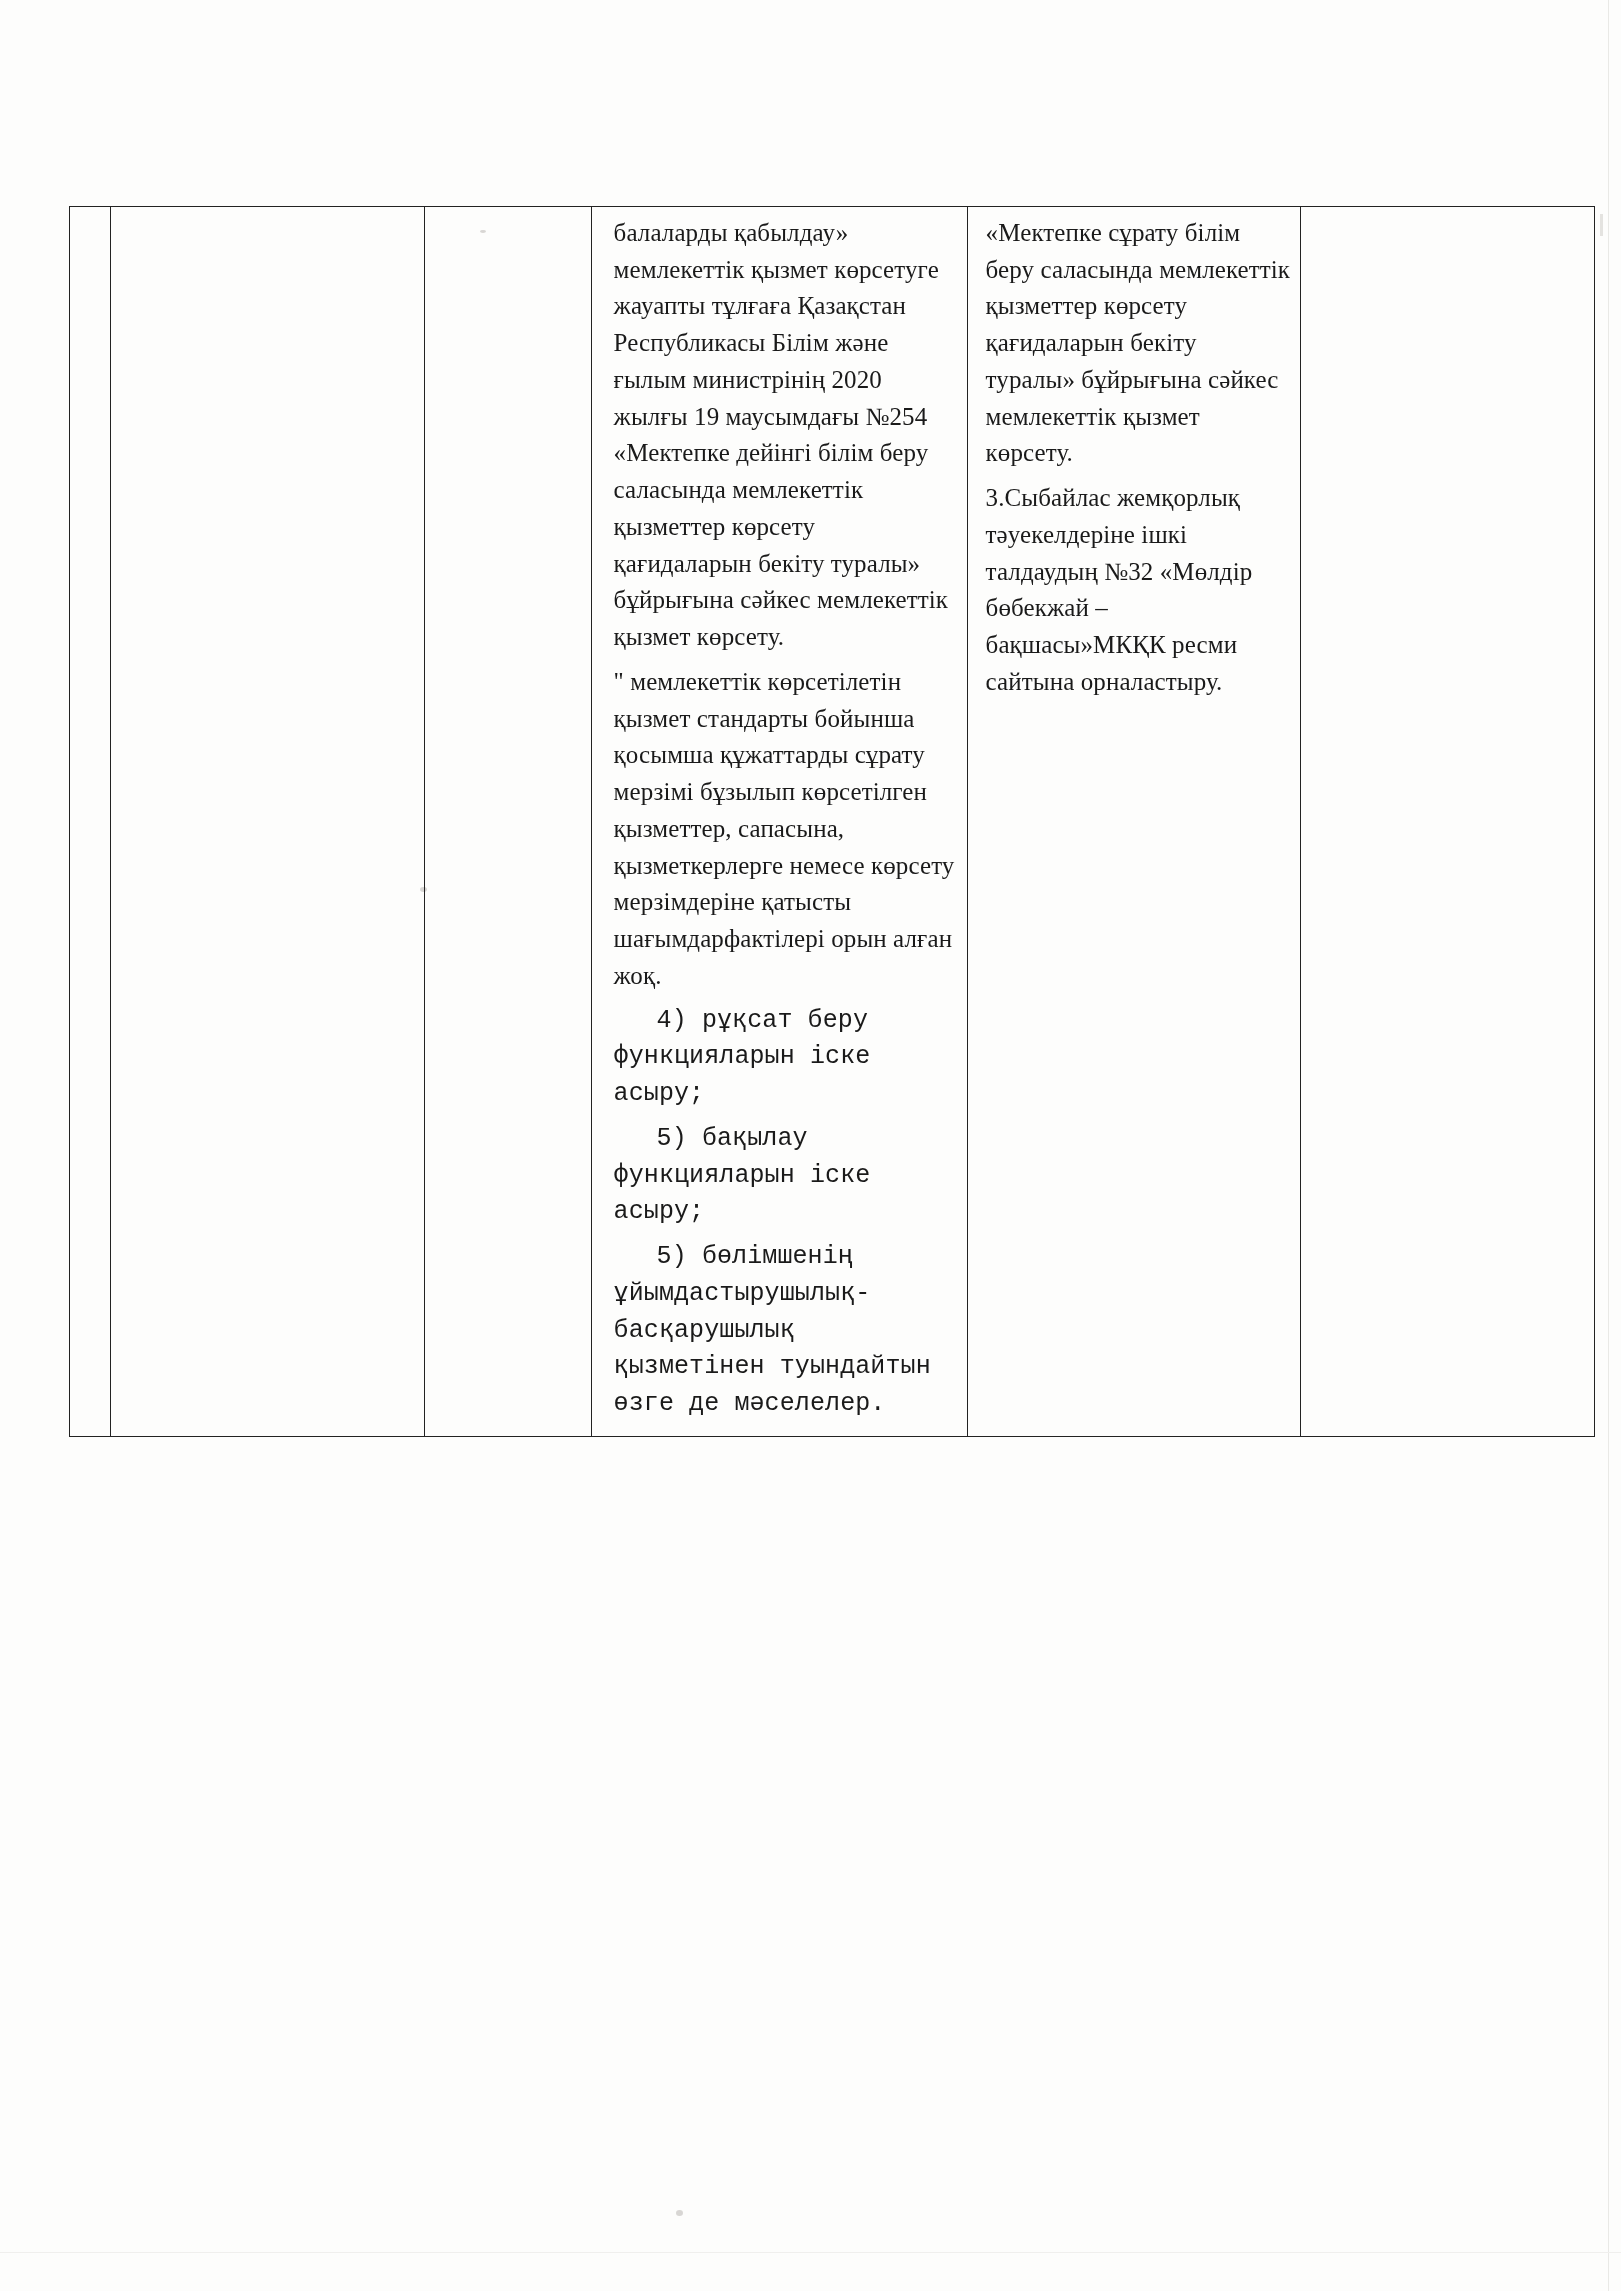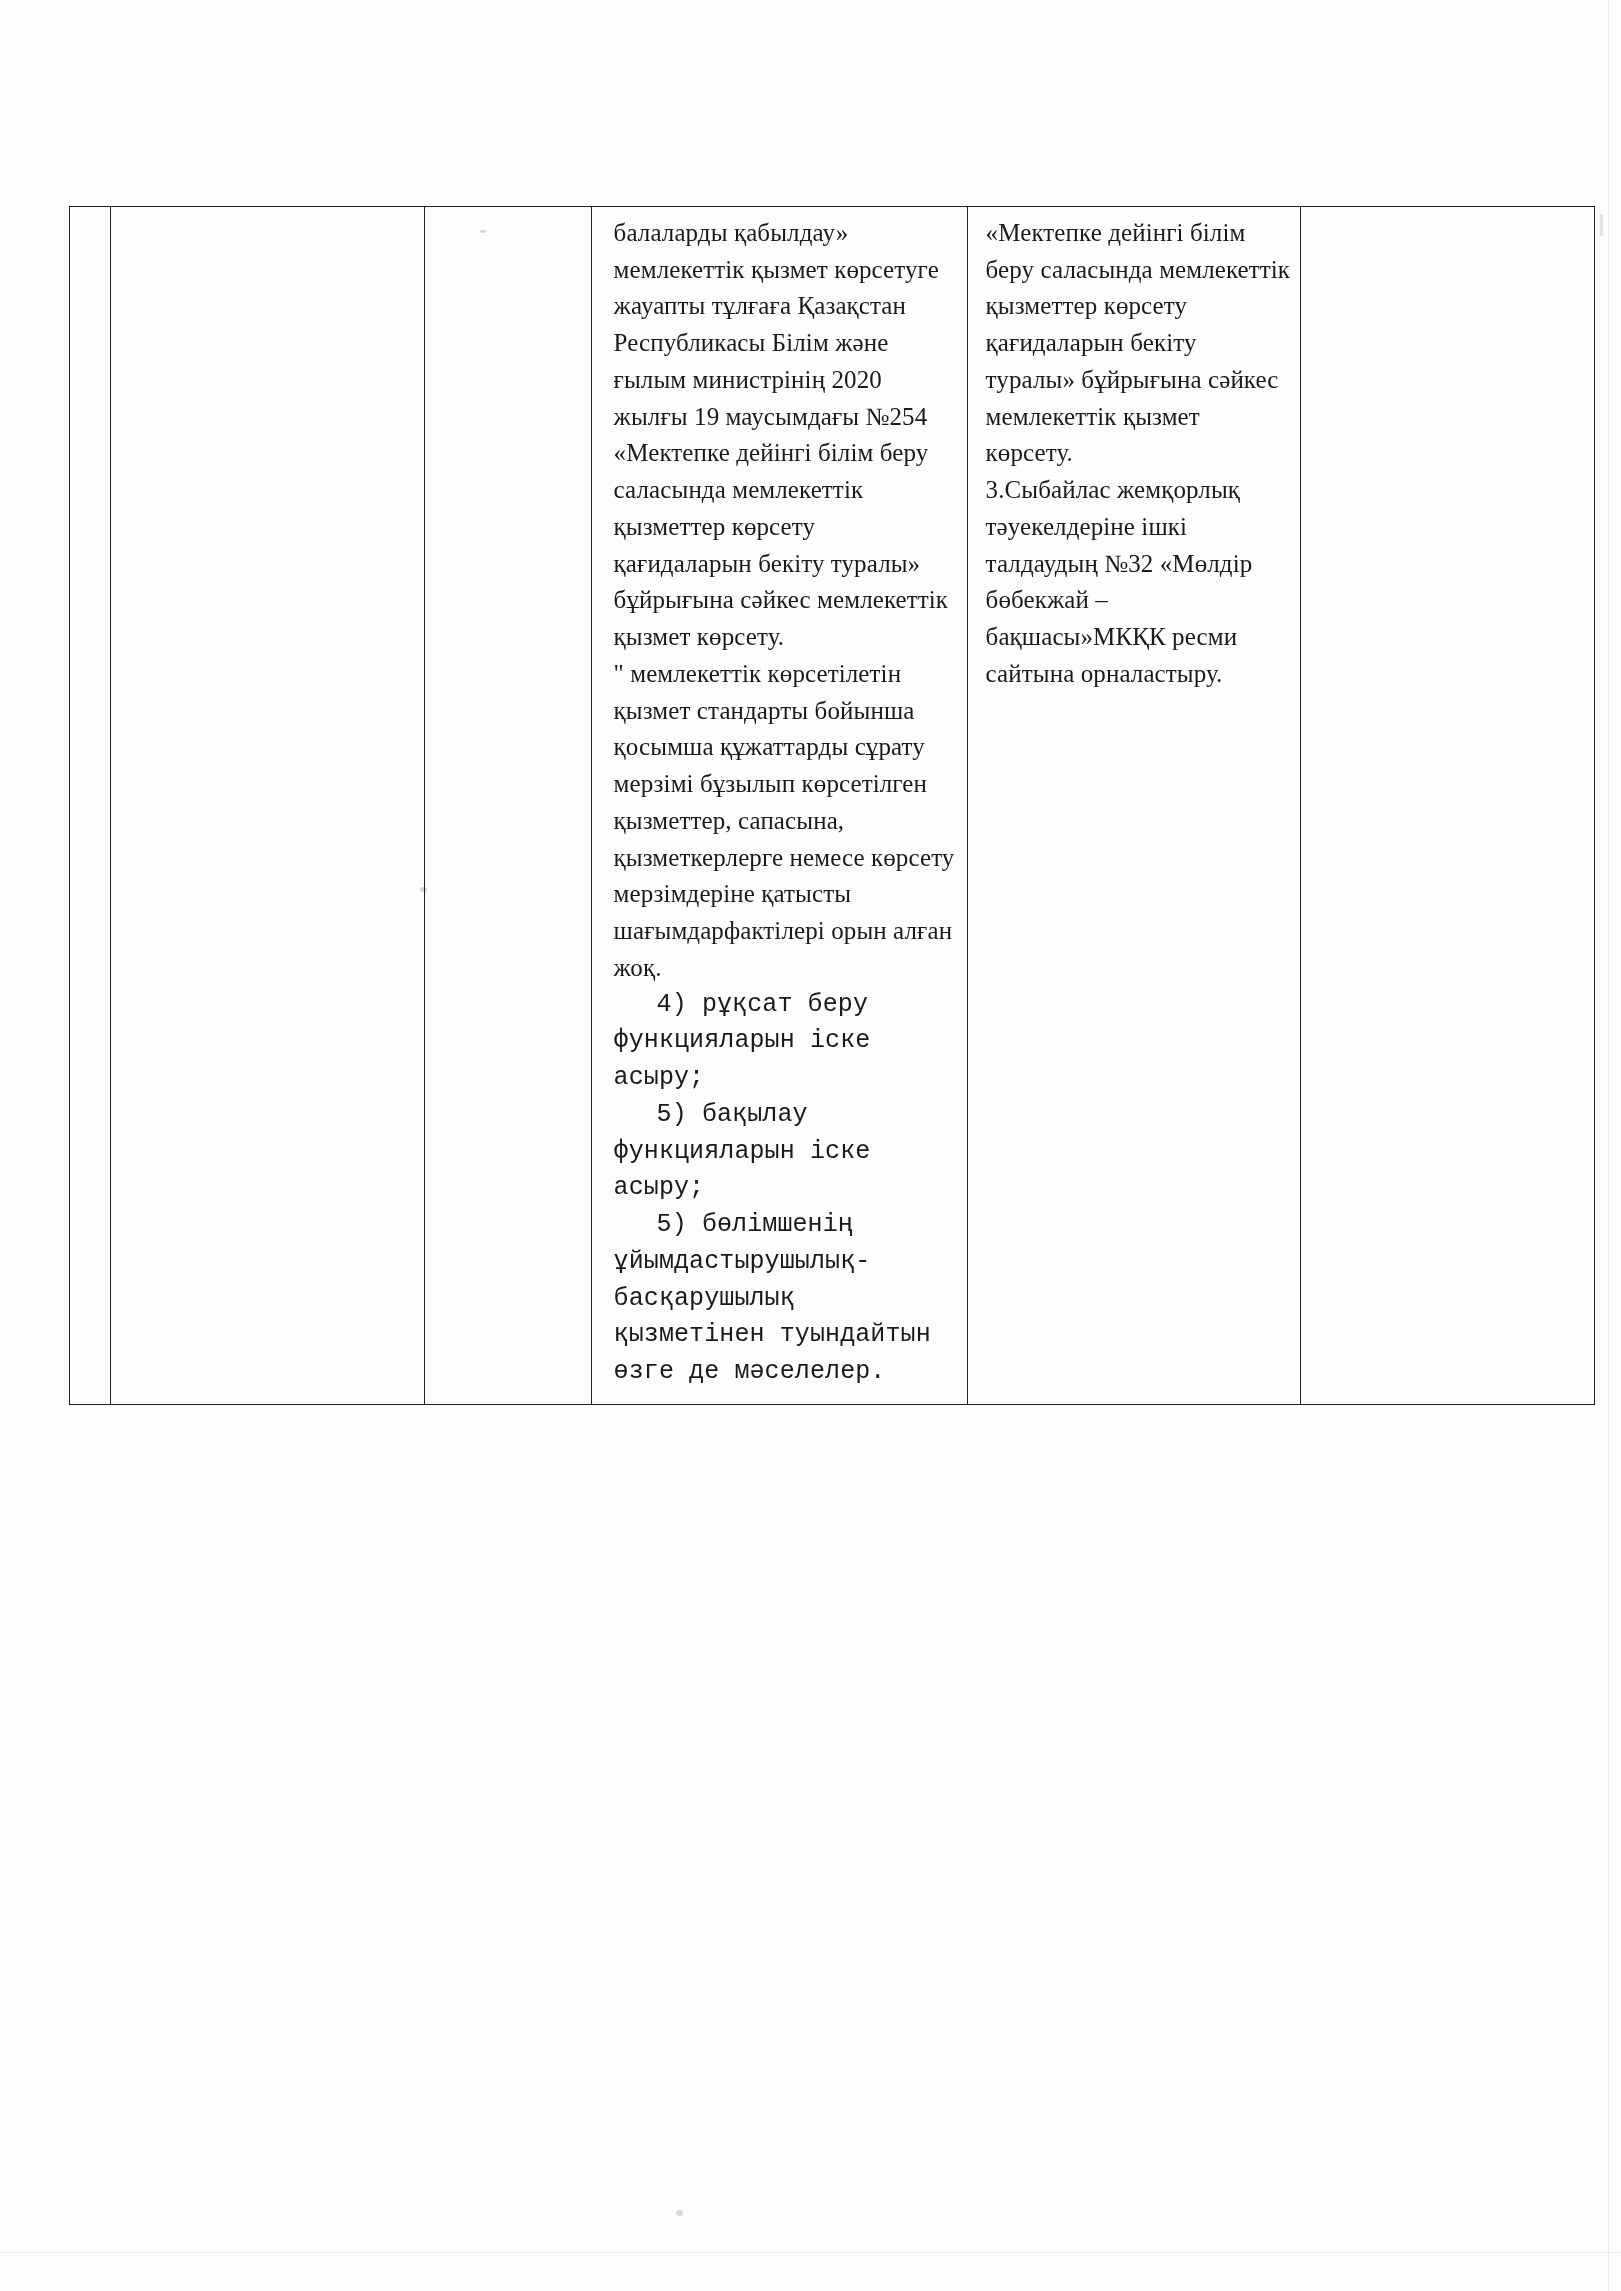--- a/index.html
+++ b/index.html
@@ -71,21 +71,21 @@
     font-size: 25px;
     line-height: 1.47;
   }
   .cell-col4 .cell-inner { padding-left: 21.6px; }
   .cell-col5 .cell-inner { padding-left: 17.6px; }
 
   p.par {
     margin: 0;
     white-space: pre-wrap;
   }
-  p.par + p.par { margin-top: 0; }
+  p.par + p.par { margin-top: 8px; }
   p.gap { margin-top: 33px; }
   .indent { text-indent: 43px; font-family: Liberation Mono, monospace; }
 
   .tight { letter-spacing: 0.1px; }
 
   
   .dot-a { left: 480px; top: 230px; width: 5.9px; height: 2.9px; }
   .dot-b { left: 420px; top: 887px; width: 6.9px; height: 4.9px; }
   .dot-c { left: 676px; top: 2210px; width: 6.9px; height: 5.9px; }
   .dot-d { left: 1600px; top: 214px; width: 2.9px; height: 21.6px; background:#cfcdc8; border-radius:0; }
@@ -125,21 +125,21 @@
           <div class="cell-inner">
             <p class="par tight">балаларды қабылдау» мемлекеттік қызмет көрсетуге жауапты тұлғаға Қазақстан Республикасы Білім және ғылым министрінің 2020 жылғы 19 маусымдағы №254 «Мектепке дейінгі білім беру саласында мемлекеттік қызметтер көрсету қағидаларын бекіту туралы» бұйрығына сәйкес мемлекеттік қызмет көрсету.</p>
             <p class="par gap tight">" мемлекеттік көрсетілетін қызмет стандарты бойынша  қосымша құжаттарды сұрату мерзімі бұзылып көрсетілген қызметтер, сапасына, қызметкерлерге немесе көрсету мерзімдеріне қатысты шағымдарфактілері орын алған жоқ.</p>
             <p class="par indent tight">4) рұқсат беру функцияларын іске асыру;</p>
             <p class="par indent tight">5) бақылау функцияларын іске асыру;</p>
             <p class="par indent tight">5) бөлімшенің ұйымдастырушылық-басқарушылық қызметінен туындайтын өзге де мәселелер.</p>
           </div>
         </td>
         <td class="cell-col5">
           <div class="cell-inner">
-            <p class="par tight">«Мектепке дейінгі білім беру саласында мемлекеттік қызметтер көрсету қағидаларын бекіту туралы» бұйрығына сәйкес мемлекеттік қызмет көрсету.</p>
+            <p class="par tight">«Мектепке сұрату білім беру саласында мемлекеттік қызметтер көрсету қағидаларын бекіту туралы» бұйрығына сәйкес мемлекеттік қызмет көрсету.</p>
             <p class="par tight">3.Сыбайлас жемқорлық тәуекелдеріне ішкі талдаудың №32 «Мөлдір  бөбекжай – бақшасы»МКҚК ресми сайтына орналастыру.</p>
           </div>
         </td>
         <td class="cell-col6">
           <div class="cell-inner"></div>
         </td>
       </tr>
     </tbody>
   </table>
 </div>

